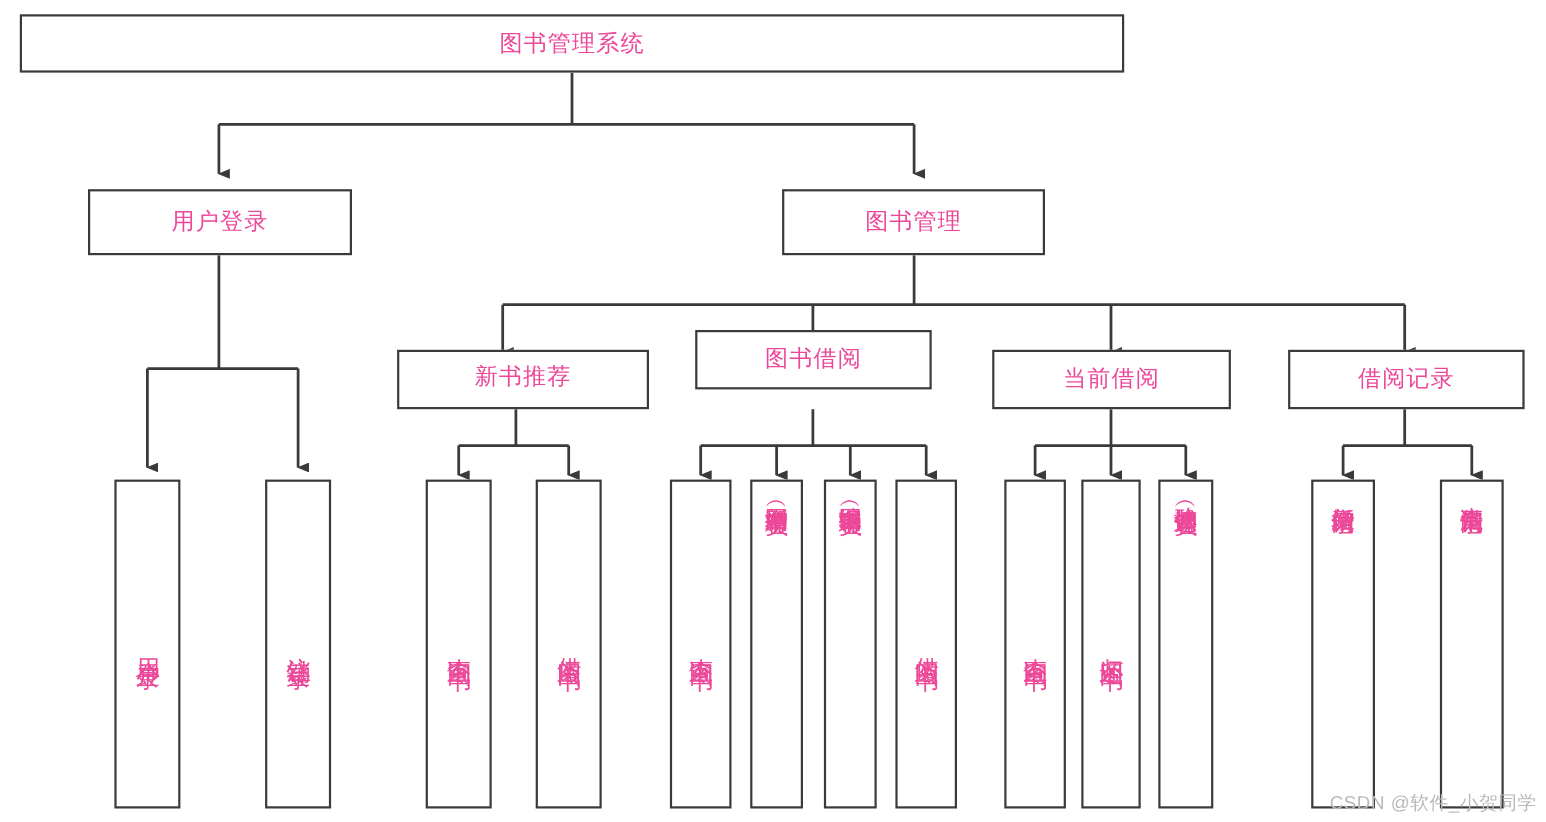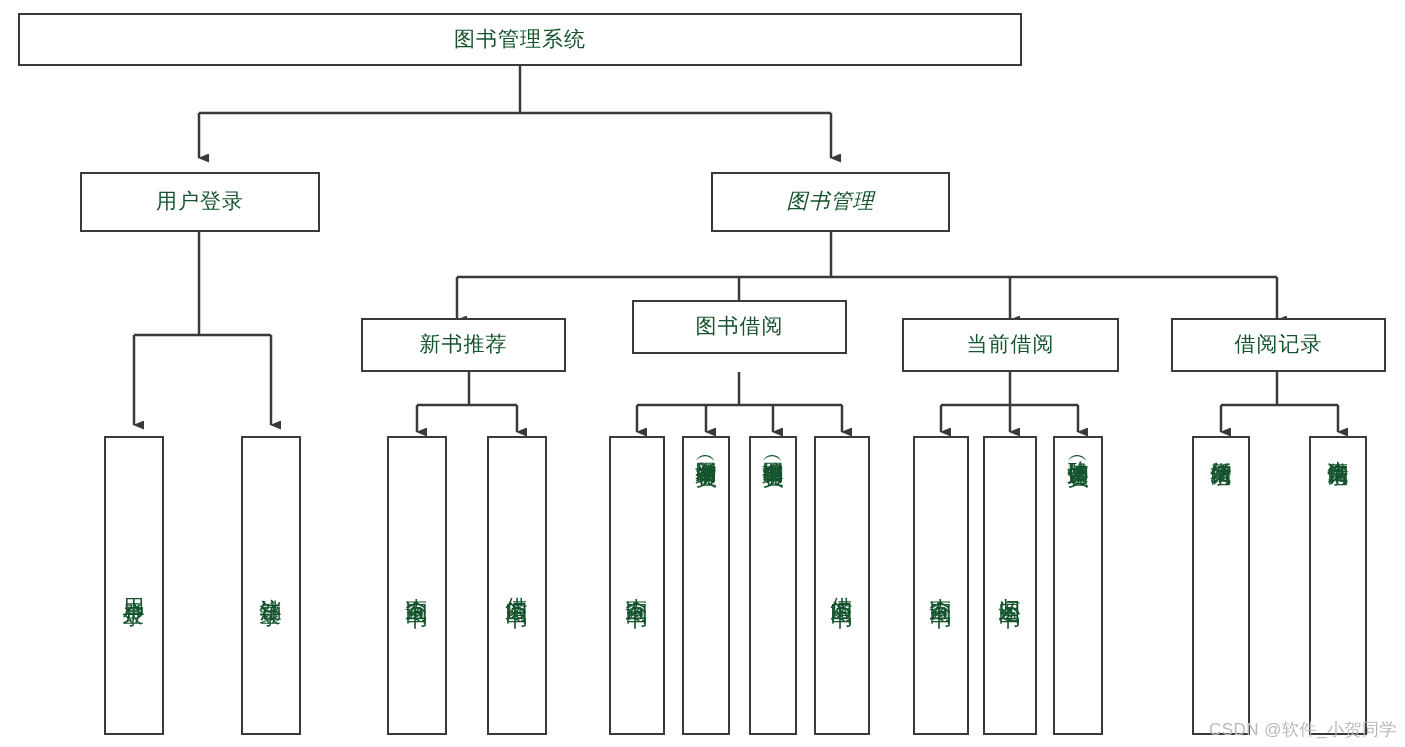--- a/index.html
+++ b/index.html
@@ -27,21 +27,21 @@
     pointer-events: none;
   }
   .node-box {
     position: absolute;
     box-sizing: border-box;
     border: 2px solid #3a3a3a;
     background: #ffffff;
     display: flex;
     align-items: center;
     justify-content: center;
-    color: #14532d;
+    color: #ec4899;
   }
   .node-box.horizontal {
     font-size: 21px;
     line-height: 1.2;
     letter-spacing: 1px;
   }
   .node-box.vertical {
     writing-mode: vertical-rl;
     text-orientation: upright;
     font-size: 22px;
@@ -139,25 +139,25 @@
   </svg>
 
   <div class="node-box horizontal" style="left:18px; top:13px; width:1004px; height:53px;">
     <span class="node-label">图书管理系统</span>
   </div>
 
   <div class="node-box horizontal" style="left:80px; top:172px; width:240px; height:60px;">
     <span class="node-label">用户登录</span>
   </div>
 
-  <div class="node-box horizontal" style="left:711px; top:172px; width:239px; height:60px;font-style:italic;">
+  <div class="node-box horizontal" style="left:711px; top:172px; width:239px; height:60px;">
     <span class="node-label">图书管理</span>
   </div>
 
-  <div class="node-box horizontal" style="left:361px; top:318px; width:205px; height:54px;">
+  <div class="node-box horizontal" style="left:361px; top:318px; width:229px; height:54px;font-family:Liberation Mono, monospace;">
     <span class="node-label">新书推荐</span>
   </div>
 
   <div class="node-box horizontal" style="left:632px; top:300px; width:215px; height:54px;">
     <span class="node-label">图书借阅</span>
   </div>
 
   <div class="node-box horizontal" style="left:902px; top:318px; width:217px; height:54px;">
     <span class="node-label">当前借阅</span>
   </div>

